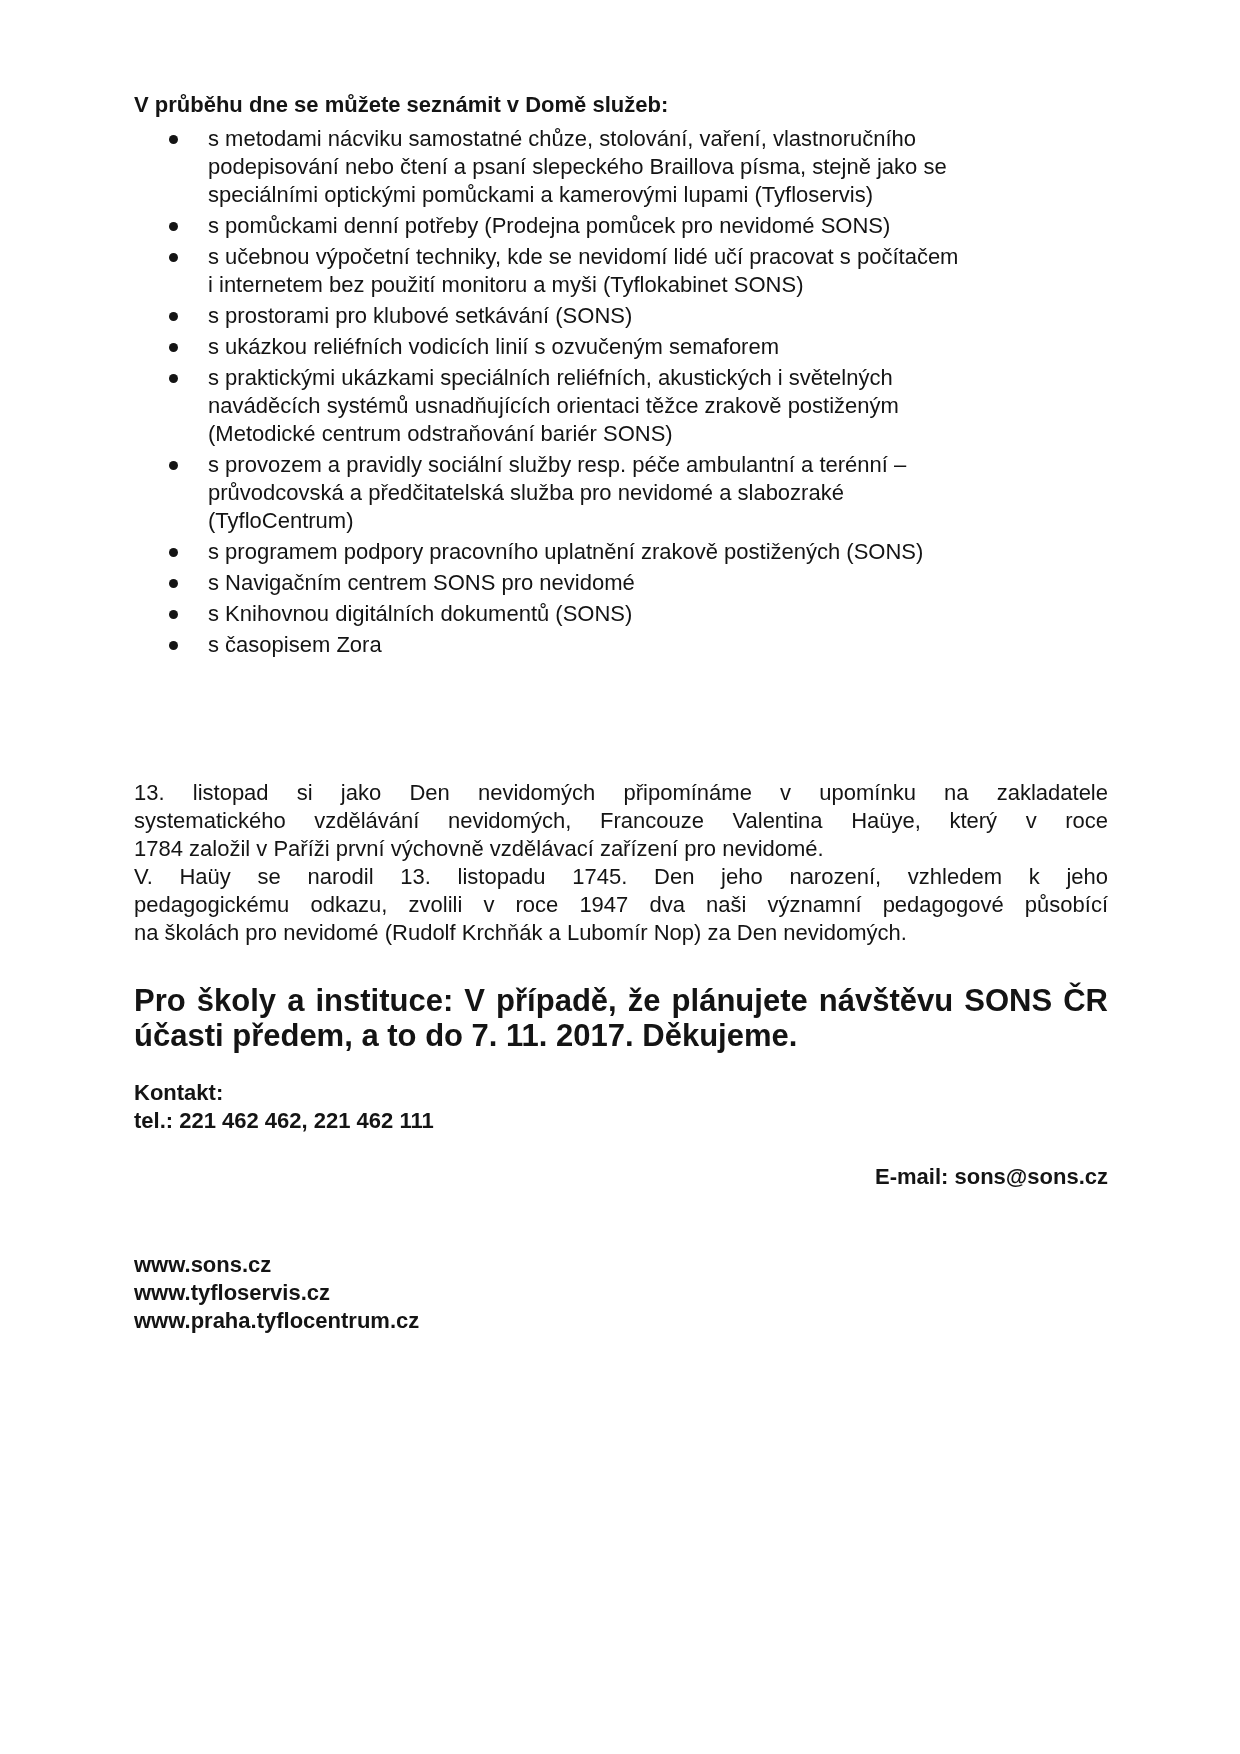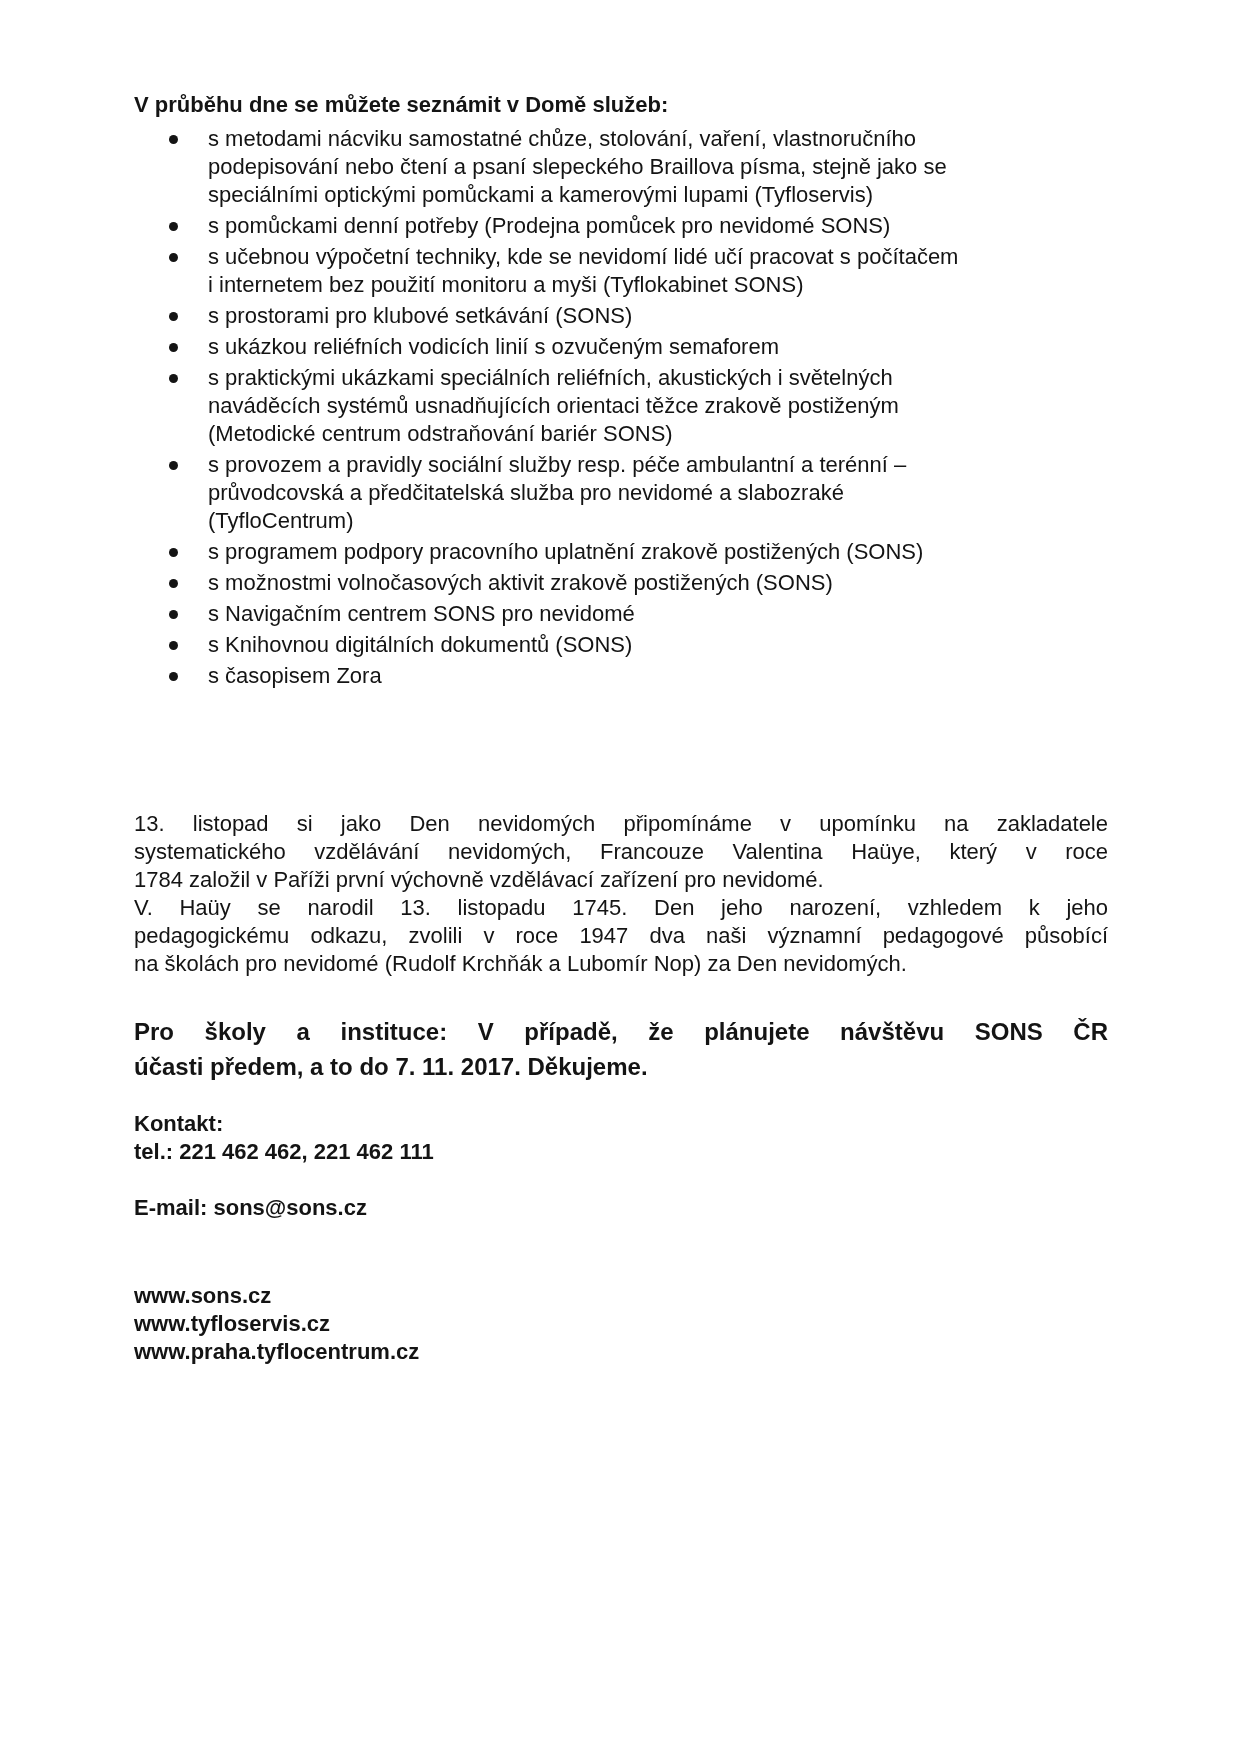--- a/index.html
+++ b/index.html
@@ -42,27 +42,27 @@
   .paras { margin-top: 120px; }
   .jline {
     text-align: justify;
     text-align-last: justify;
   }
   .para .jline:last-child { text-align-last: left; }
 
   .notice {
     margin-top: 36px;
     font-weight: bold;
-    font-size: 24px;
+    font-size: 31px;
     line-height: 35px;
   }
   .notice .jline:last-child { text-align-last: left; }
 
   .contact { margin-top: 26px; font-weight: bold; }
-  .email-line { margin-top: 28px; font-weight: bold; }
+  .email-line { margin-top: 28px; font-weight: bold; text-align: right; }
   .websites { margin-top: 60px; font-weight: bold; }
 </style>
 </head>
 <body>
 
 <div class="page">
 
   <div class="heading">V průběhu dne se můžete seznámit v Domě služeb:</div>
 
   <ul class="services">
@@ -107,23 +107,20 @@
           <div class="bline">s provozem a pravidly sociální služby resp. péče ambulantní a terénní –</div>
           <div class="bline">průvodcovská a předčitatelská služba pro nevidomé a slabozraké</div>
           <div class="bline">(TyfloCentrum)</div>
         </div>
       </li>
 
       <li>
         <div class="li-text">s programem podpory pracovního uplatnění zrakově postižených (SONS)</div>
       </li>
 
-      <li>
-        <div class="li-text">s možnostmi volnočasových aktivit zrakově postižených (SONS)</div>
-      </li>
 
       <li>
         <div class="li-text">s Navigačním centrem SONS pro nevidomé</div>
       </li>
 
       <li>
         <div class="li-text">s Knihovnou digitálních dokumentů (SONS)</div>
       </li>
 
       <li>

